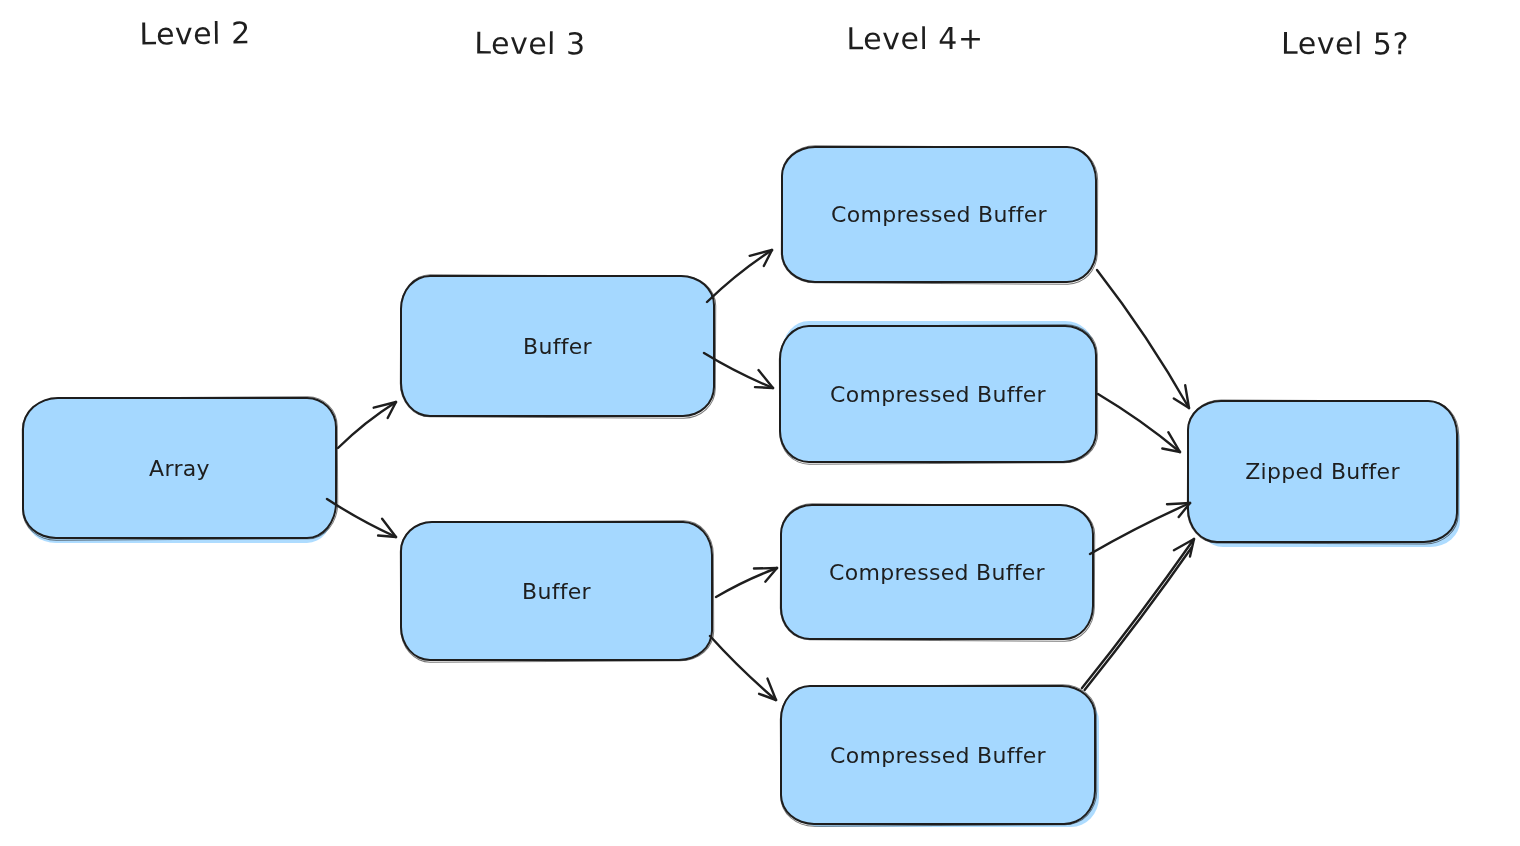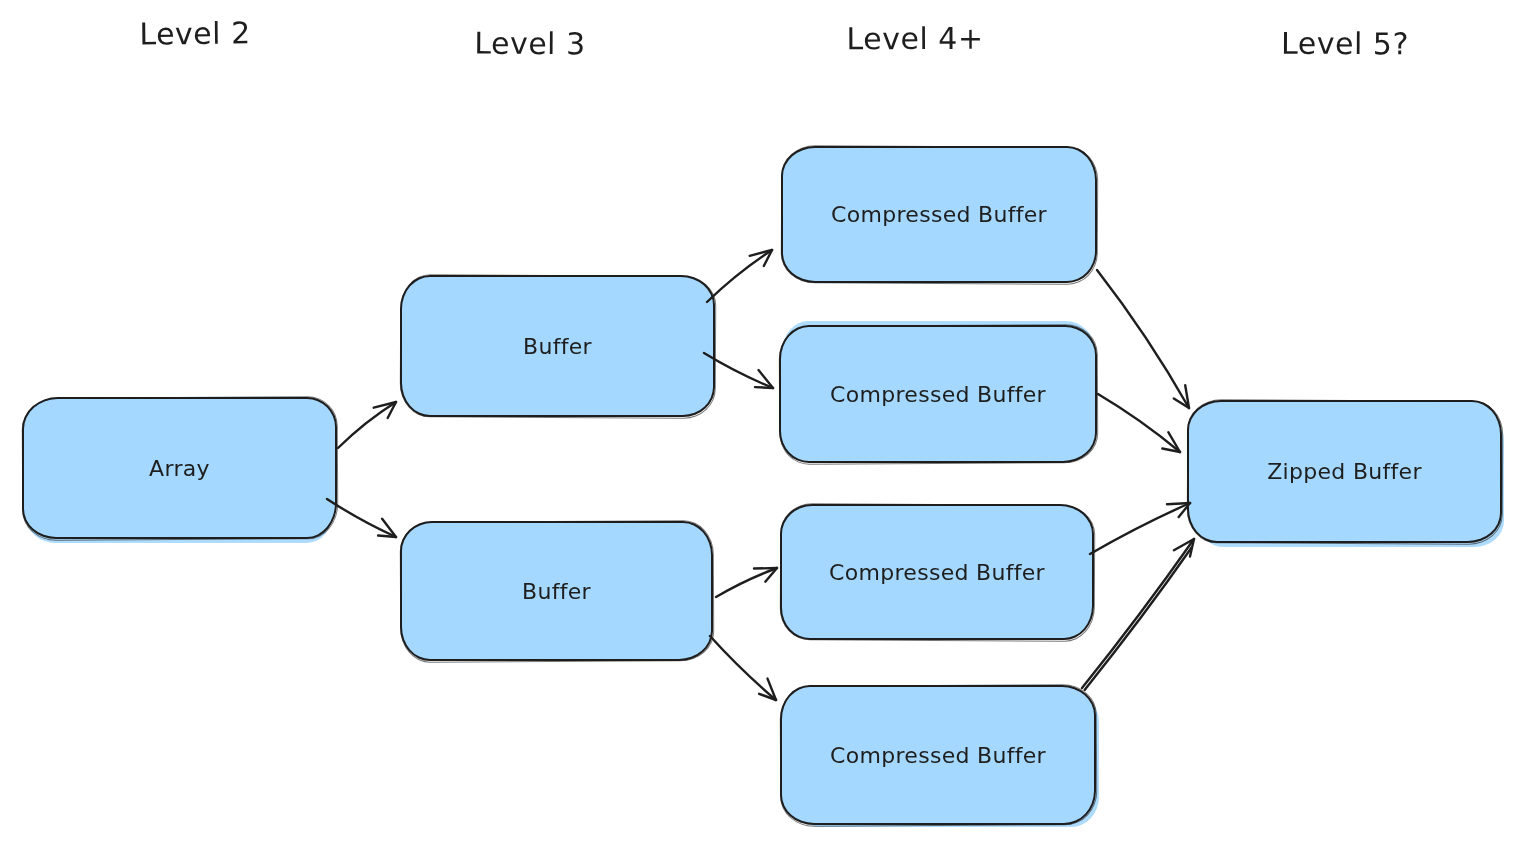--- a/index.html
+++ b/index.html
@@ -36,21 +36,21 @@
   .n-cb2    {left:779px; top:325px;width:318px;height:138px;
              border-radius:30px 32px 34px 30px / 34px 30px 30px 32px;
              box-shadow:0 -7px 0 -3px rgba(165,216,255,.9);}
   .n-cb2::after{transform:rotate(-.3deg);}
   .n-cb3    {left:780px; top:504px;width:314px;height:136px;
              border-radius:32px 34px 30px 30px / 30px 30px 34px 32px;}
   .n-cb4    {left:780px; top:685px;width:316px;height:140px;
              border-radius:30px 34px 32px 34px / 34px 30px 34px 30px;
              box-shadow:7px 6px 0 -4px rgba(165,216,255,.9);}
   .n-cb4::after{transform:rotate(-.35deg);}
-  .n-zipped {left:1187px;top:400px;width:315px;height:143px;
+  .n-zipped {left:1187px;top:400px;width:271px;height:143px;
              border-radius:34px 30px 34px 30px / 30px 34px 30px 34px;
              box-shadow:6px 8px 0 -4px rgba(165,216,255,.9);}
 
   svg.edges{position:absolute;inset:0;pointer-events:none;}
   svg.edges path{fill:none;stroke-width:2.4;stroke-linecap:round;}
 </style>
 </head>
 <body>
 
 <div class="canvas">

